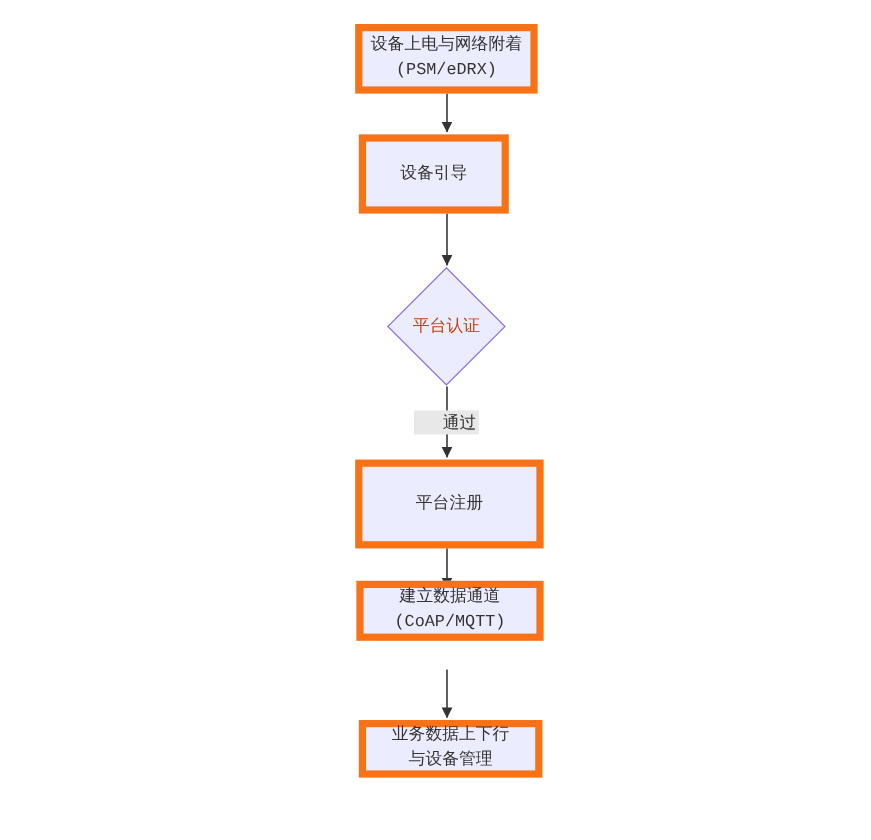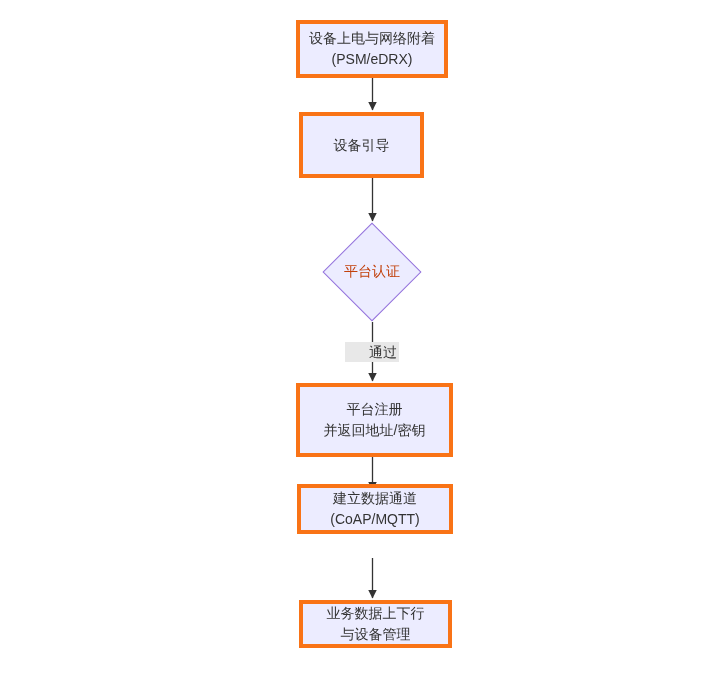--- a/index.html
+++ b/index.html
@@ -18,29 +18,30 @@
   #edge-layer {
     position: absolute;
     left: 0; top: 0;
     width: 726px;
     height: 700px;
   }
   .node-rect {
     position: absolute;
     box-sizing: border-box;
     background: #ECECFF;
-    border: 4px solid #f97316;
+    border: 6px solid #f97316;
     display: flex;
     flex-direction: column;
     align-items: center;
     justify-content: center;
     color: #333333;
     font-size: 14px;
     line-height: 21px;
     white-space: nowrap;
+    font-family: Liberation Mono, monospace;
   }
   .diamond-wrap {
     position: absolute;
     width: 100px;
     height: 100px;
   }
   .diamond-shape {
     position: absolute;
     left: 50%;
     top: 50%;
@@ -108,21 +109,20 @@
 
   <div id="node-auth" class="diamond-wrap">
     <div class="diamond-shape"></div>
     <div class="diamond-label">平台认证</div>
   </div>
 
   <div id="label-pass" class="edge-label">通过</div>
 
   <div id="node-register" class="node-rect">
     <div>平台注册</div>
-    <div>并返回地址/密钥</div>
   </div>
 
   <div id="node-channel" class="node-rect">
     <div>建立数据通道</div>
     <div>(CoAP/MQTT)</div>
   </div>
 
   <div id="node-service" class="node-rect">
     <div>业务数据上下行</div>
     <div>与设备管理</div>

